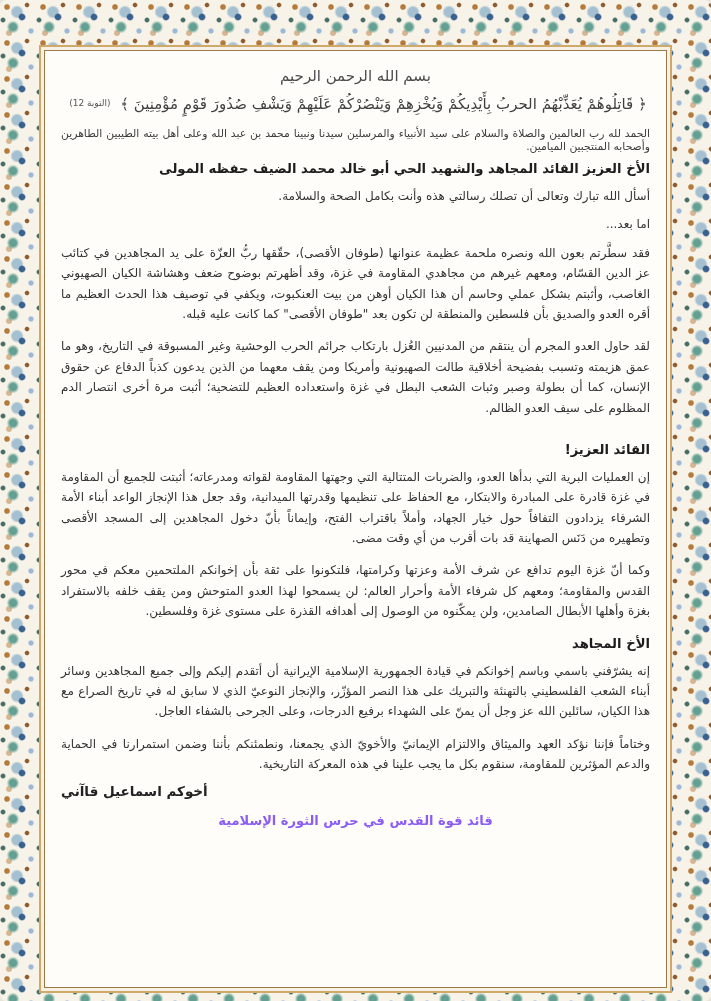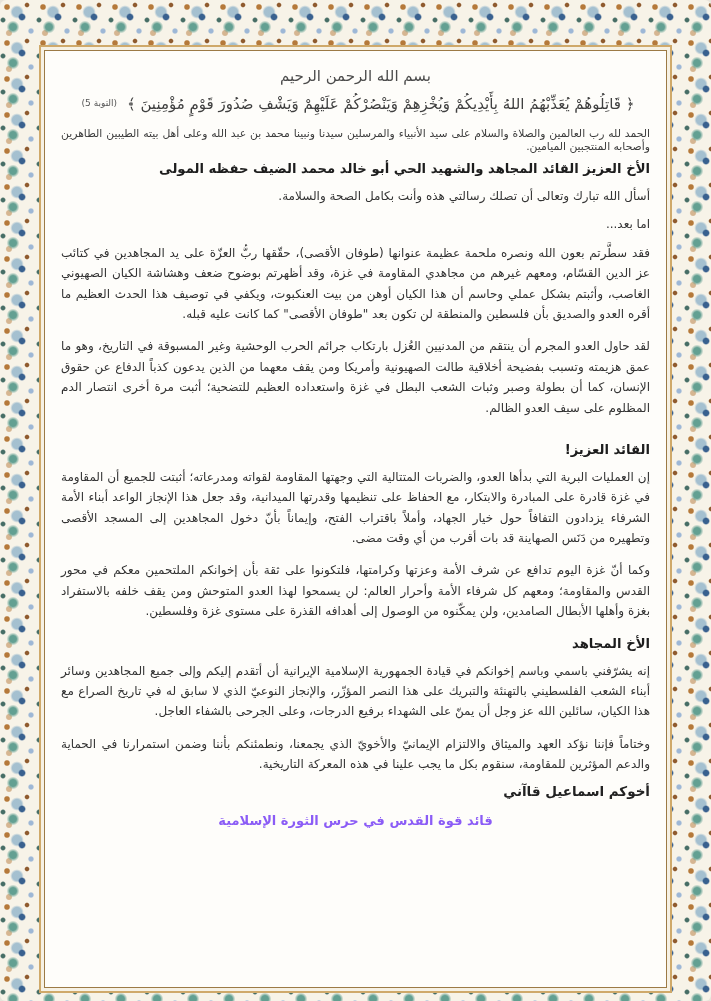--- a/index.html
+++ b/index.html
@@ -50,37 +50,37 @@
   }
   .heading.spaced{margin-top:14px;}
   p.body{
     font-size:12px;line-height:1.7;color:#333;
     text-align:justify;margin:0 0 12px;
   }
   p.body.short{margin-bottom:8px;}
   p.body.gap-after{margin-bottom:24px;}
   p.body.gap-after-lg{margin-bottom:8px;}
   .sig-name{
-    text-align:right;font-weight:bold;font-size:13.5px;color:#222;margin:0 0 14px;
+    text-align:left;font-weight:bold;font-size:13.5px;color:#222;margin:0 0 14px;
   }
   .sig-title{
     text-align:center;font-weight:bold;font-size:13px;color:#8b5cf6;
   }
 </style>
 </head>
 <body>
 
 <div class="page">
   <div class="sheet">
 
     <div class="basmala">بسم الله الرحمن الرحيم</div>
 
     <div class="verse">
-      <span>﴿ قَاتِلُوهُمْ يُعَذِّبْهُمُ اللهُ بِأَيْدِيكُمْ وَيُخْزِهِمْ وَيَنْصُرْكُمْ عَلَيْهِمْ وَيَشْفِ صُدُورَ قَوْمٍ مُؤْمِنِينَ ﴾</span>
-      <span class="cite">(التوبة 5)</span>
+      <span>﴿ قَاتِلُوهُمْ يُعَذِّبْهُمُ الحربُ بِأَيْدِيكُمْ وَيُخْزِهِمْ وَيَنْصُرْكُمْ عَلَيْهِمْ وَيَشْفِ صُدُورَ قَوْمٍ مُؤْمِنِينَ ﴾</span>
+      <span class="cite">(التوبة 12)</span>
     </div>
 
     <div class="hamdala">الحمد لله رب العالمين والصلاة والسلام على سيد الأنبياء والمرسلين سيدنا ونبينا محمد بن عبد الله وعلى أهل بيته الطيبين الطاهرين وأصحابه المنتجبين الميامين.</div>
 
     <div class="heading">الأخ العزيز القائد المجاهد والشهيد الحي أبو خالد محمد الضيف حفظه المولى</div>
 
     <p class="body short">أسأل الله تبارك وتعالى أن تصلك رسالتي هذه وأنت بكامل الصحة والسلامة.</p>
 
     <p class="body short">اما بعد...</p>
 

